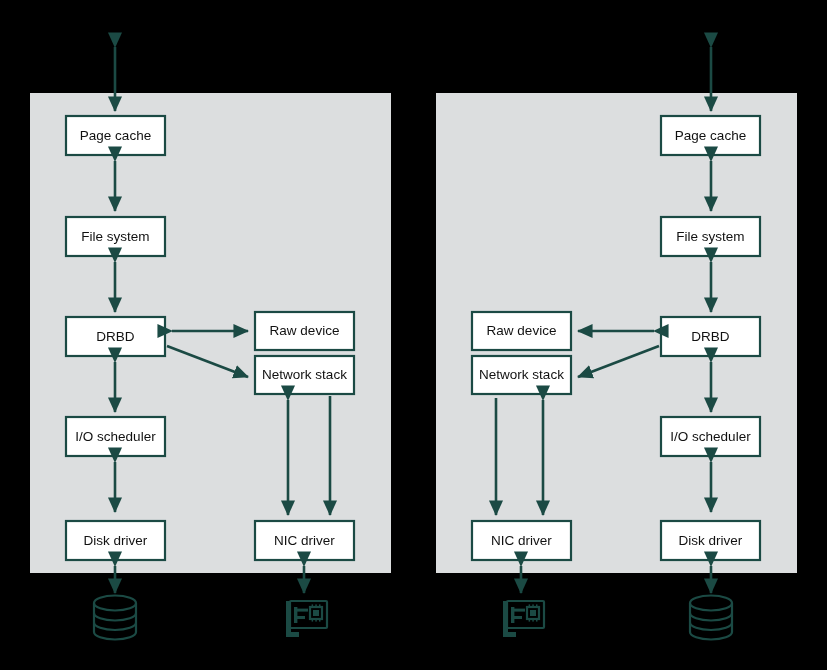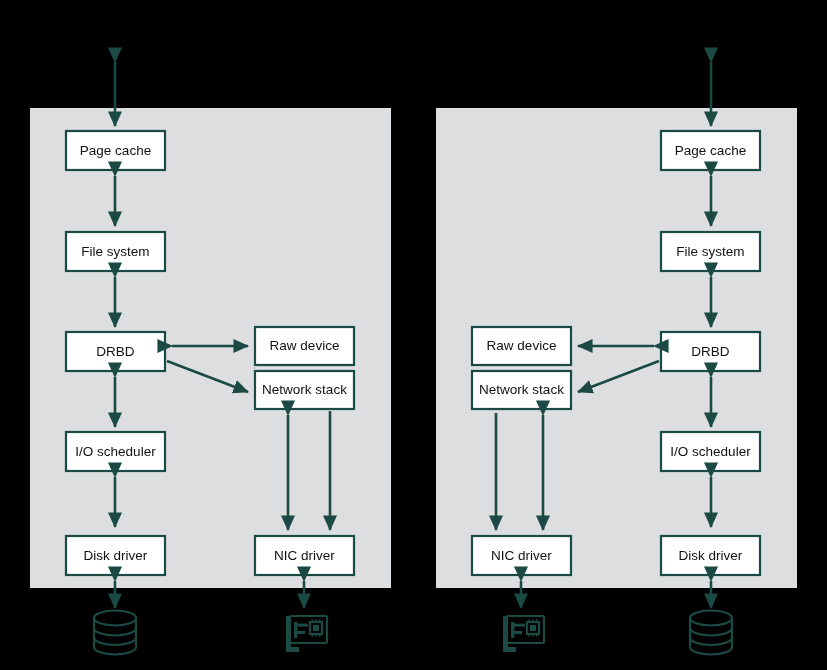--- a/index.html
+++ b/index.html
@@ -9,21 +9,21 @@
   }
   body {
     width: 827px;
     height: 670px;
     position: relative;
     overflow: hidden;
     font-family: "Liberation Sans", sans-serif;
   }
   #stage {
     position: absolute;
-    left: 0; top: 16px;
+    left: 0; top: 1px;
     width: 827px;
     height: 554px;
   }
   #stage svg {
     display: block;
   }
   .node-label {
     font-family: "Liberation Sans", sans-serif;
     font-size: 13.5px;
     fill: #111111;

